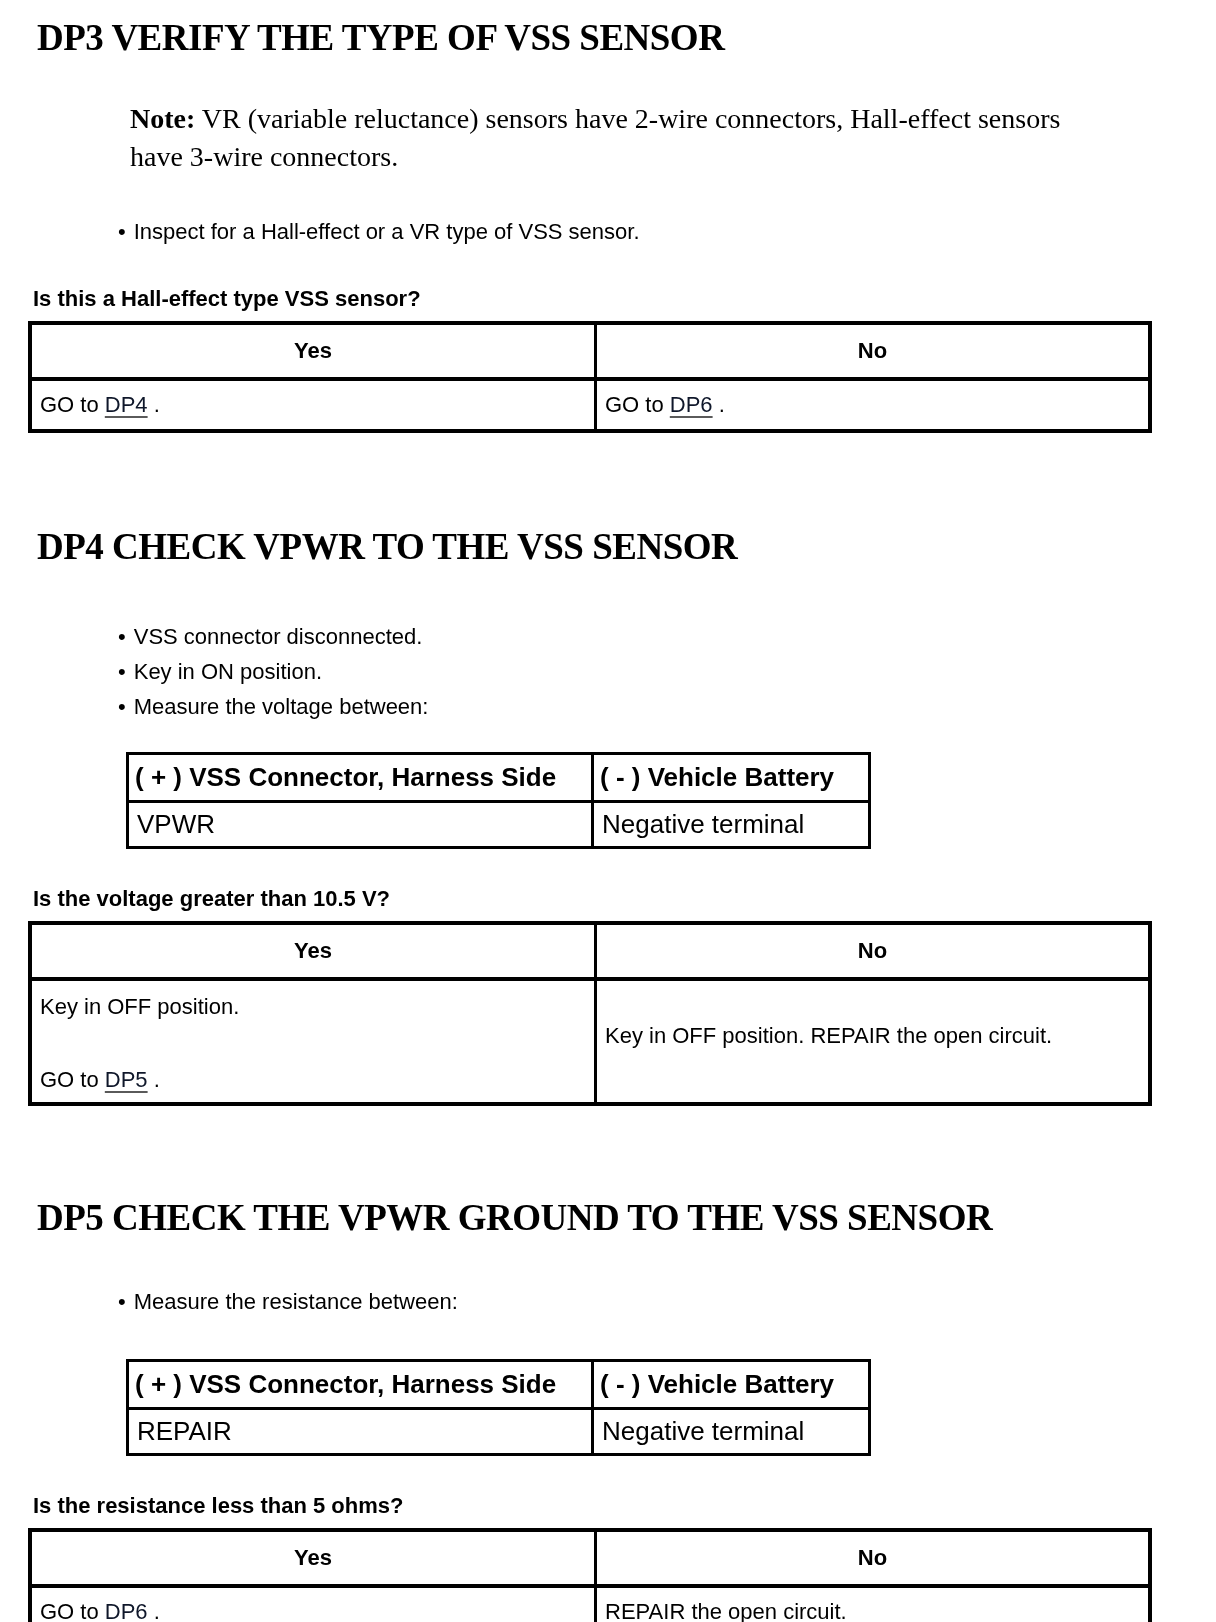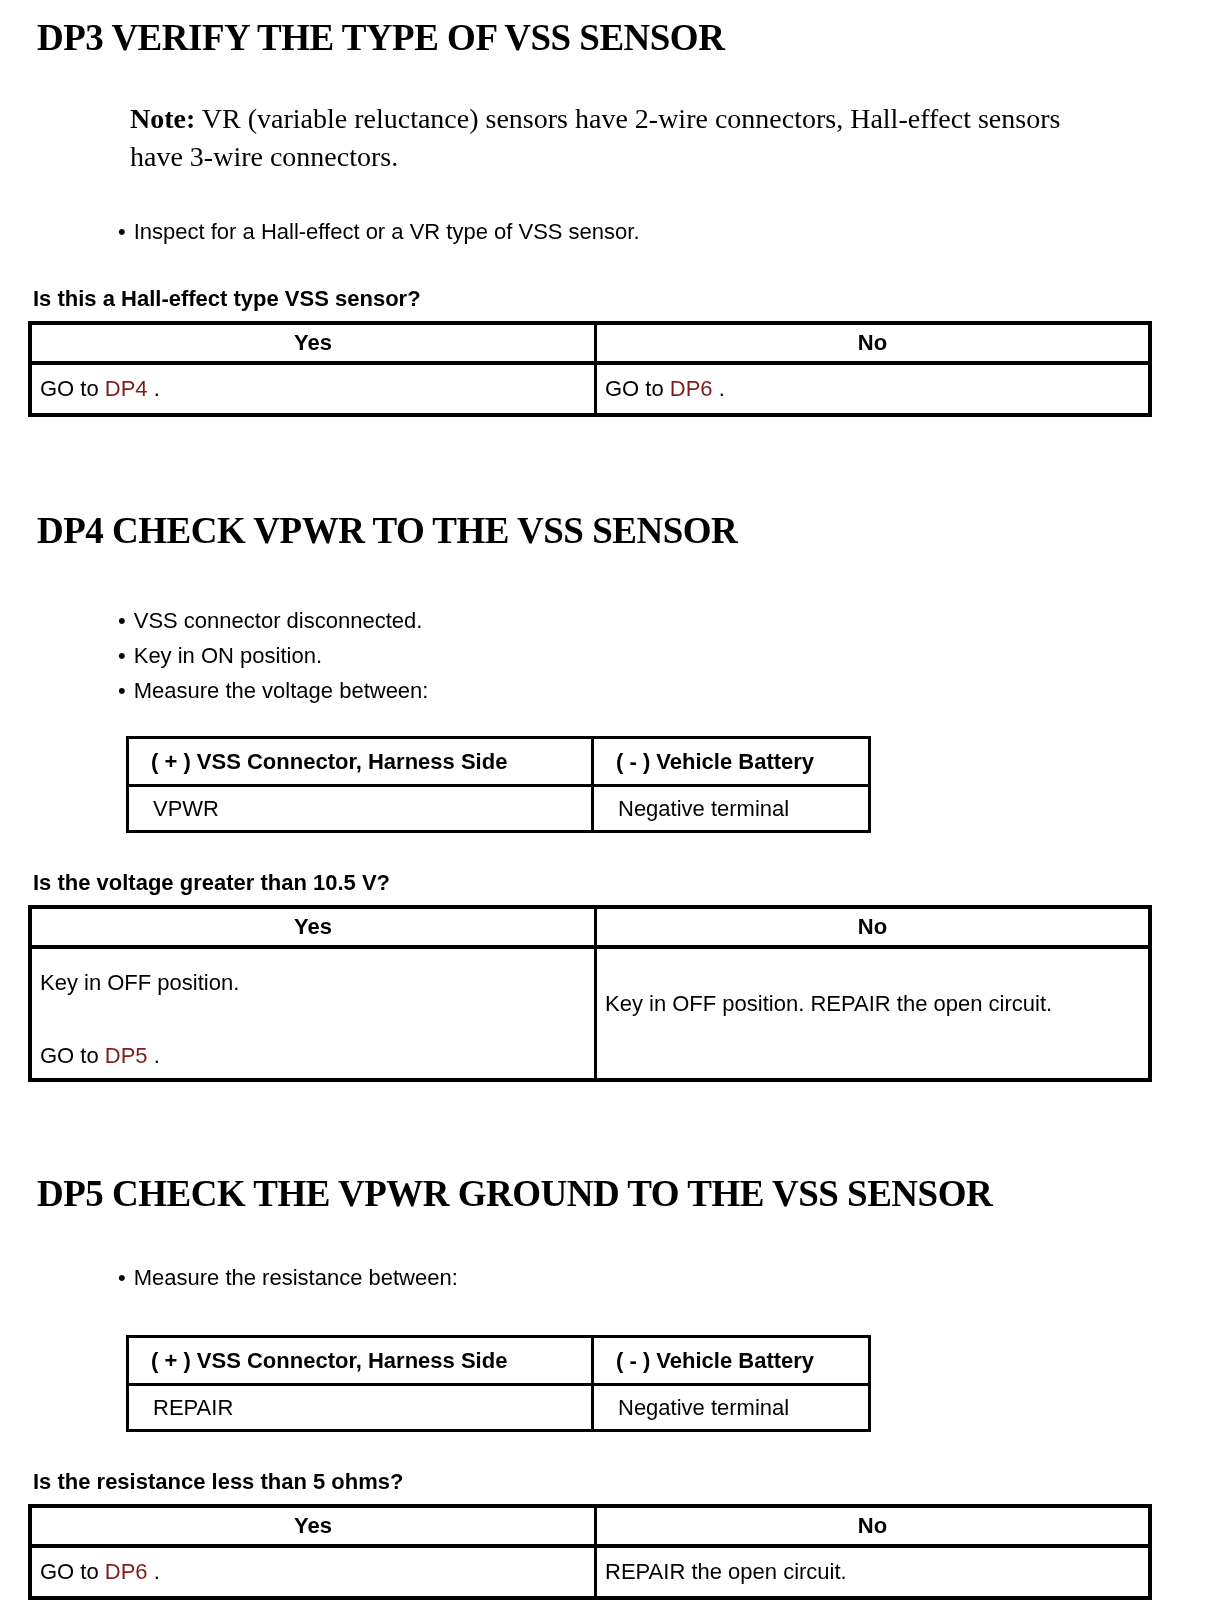--- a/index.html
+++ b/index.html
@@ -55,54 +55,54 @@
   .decision {
     margin-left:28px;
     width:1116px;
     border:4px solid #000;
   }
   .decision .row { display:grid; grid-template-columns:565px 1fr; }
   .decision .hdr { border-bottom:4px solid #000; }
   .decision .cell { font-size:22px; }
   .decision .hdr .cell {
     font-weight:bold;
-    height:36px;
+    height:52px;
     display:flex; align-items:center; justify-content:center;
   }
   .decision .row .cell:first-child { border-right:3px solid #000; }
   .decision .body .cell { padding:0 8px; display:flex; }
   .dt-short .body .cell { height:48px; align-items:center; }
   .dt-tall .body .cell { height:108px; }
-  .dt-tall .body .yes-cell { flex-direction:column; align-items:flex-start; padding-top:21px; }
+  .dt-tall .body .yes-cell { flex-direction:column; align-items:flex-start; padding-top:13px; }
   .dt-tall .body .yes-cell .goto-line { margin-top:47px; }
   .dt-tall .body .no-cell { align-items:center; }
   .no-wrap-limit { max-width:470px; line-height:29px; }
 
   
   .measure {
     margin-left:126px;
     width:739px;
     border:3px solid #000;
   }
   .measure .row { display:grid; grid-template-columns:465px 1fr; }
   .measure .hdr { border-bottom:3px solid #000; }
   .measure .cell {
-    font-size:22px;
+    font-size:26px;
     height:45px;
     display:flex; align-items:center;
     padding-left:8px;
-    margin-left:16px;
   }
   .measure .hdr .cell { font-weight:bold; padding-left:6px; }
   .measure .row .cell:first-child { border-right:3px solid #000; }
   .measure .body .cell { height:43px; }
 
   .goto-line { white-space:nowrap; }
   .goto-link {
-    color:#7f1d1d;
+    color:#0f172a;
+    text-decoration:underline;
     text-decoration-color:#5a5a5a;
     text-decoration-thickness:2px;
     text-underline-offset:4px;
     cursor:pointer;
   }
   .mt-q2 { }
   #mtable-dp4 { margin-top:28px; }
   #mtable-dp5 { margin-top:40px; }
   #table-dp3 { margin-top:4px; }
 </style>

